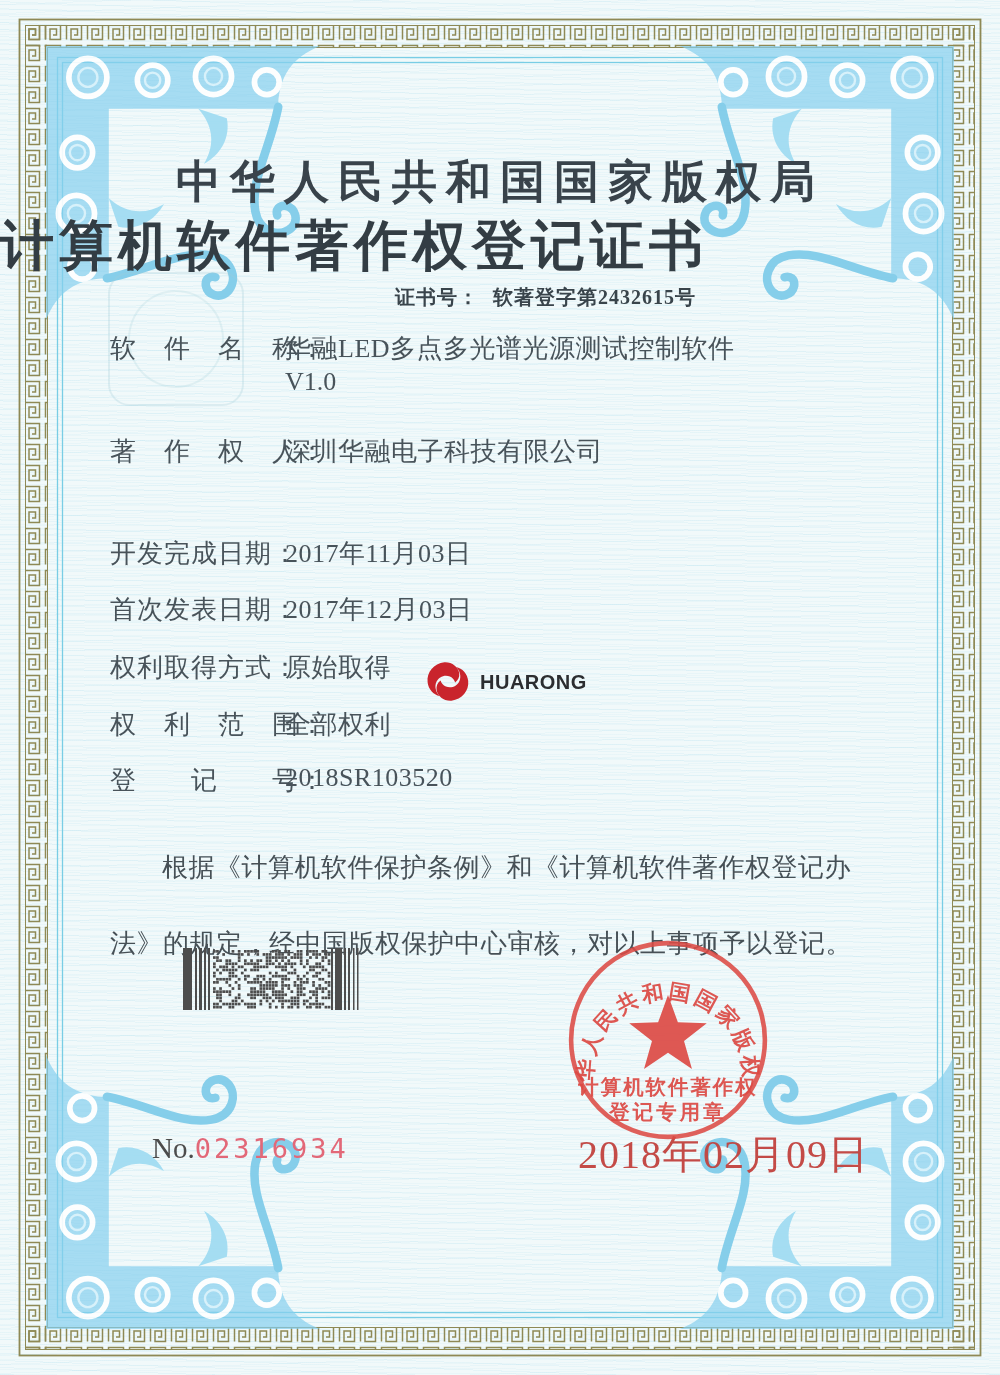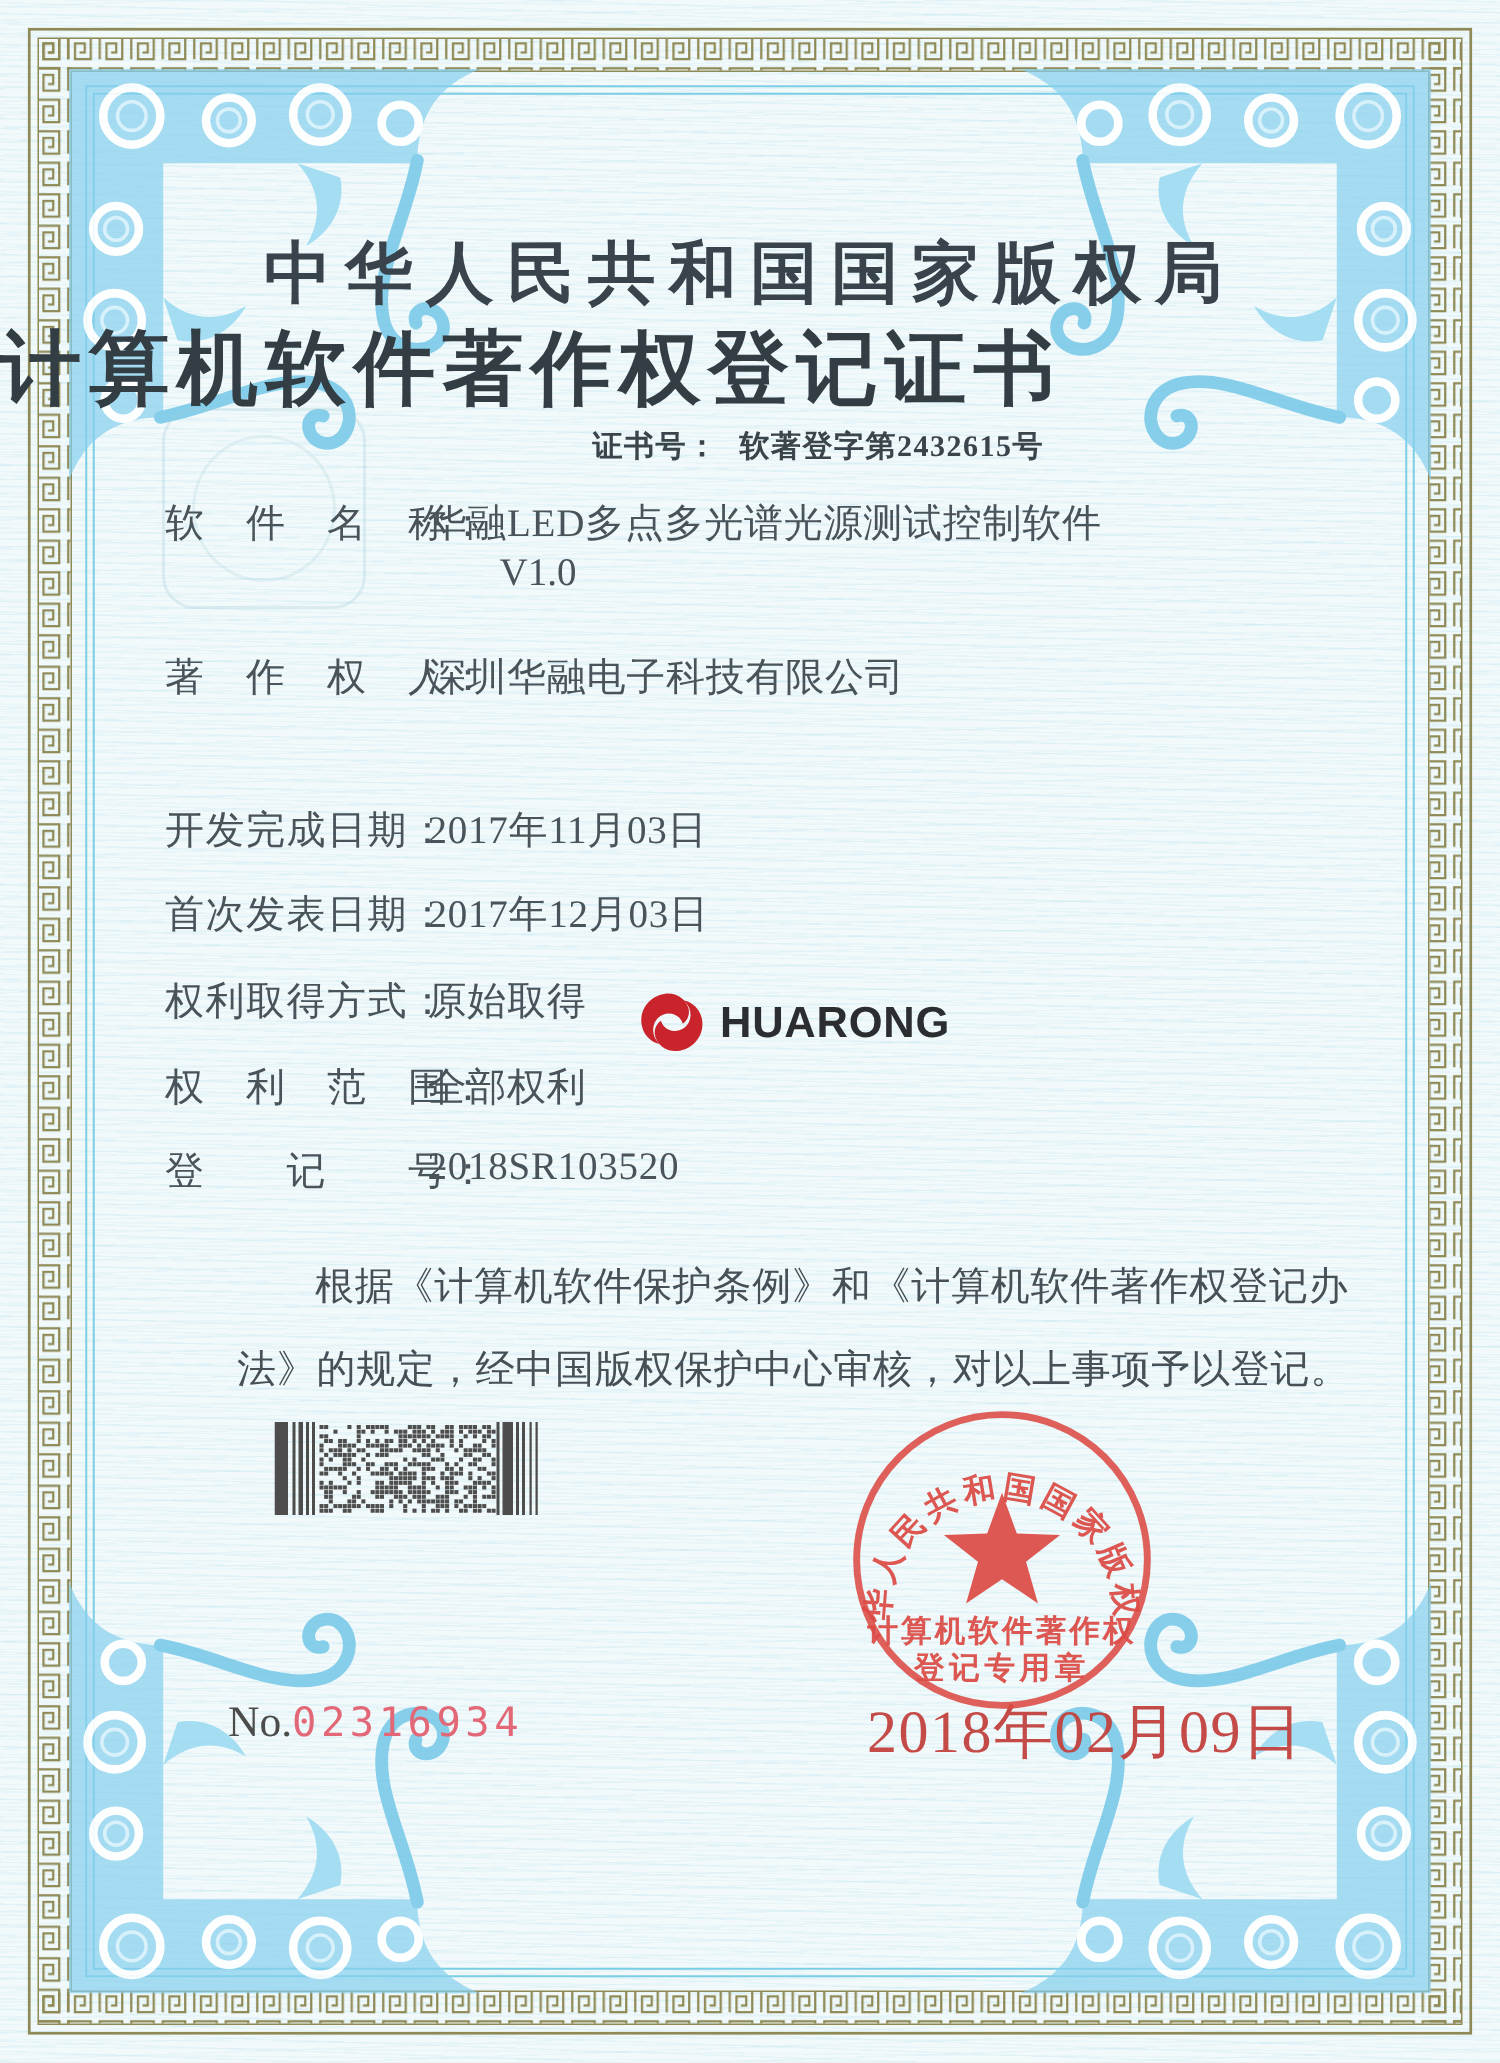--- a/index.html
+++ b/index.html
@@ -37,28 +37,28 @@
     left:108px;top:272px;width:132px;height:130px;border-radius:22px;
     border:2px solid rgba(160,205,215,0.28);
   }
   .watermark::after{
     content:"";position:absolute;left:18px;top:16px;width:92px;height:94px;
     border-radius:50%;border:2px solid rgba(160,205,215,0.22);
   }
   .row{left:110px;width:800px;font-size:26px;color:#48535a;}
   .row .lab{display:inline-block;letter-spacing:1px;}
   .row .val{position:absolute;left:175px;top:0;letter-spacing:0.5px;white-space:nowrap;text-align:right;}
-  .row .val2{position:absolute;left:175px;top:36px;margin-left:48px;}
+  .row .val2{position:absolute;left:175px;top:36px;}
   .statement{
     left:110px;top:830px;width:775px;
-    font-size:26px;line-height:55px;text-indent:2em;color:#465056;letter-spacing:0.5px;margin-left:48px;
+    font-size:26px;line-height:76px;text-indent:2em;color:#465056;letter-spacing:0.5px;
   }
   .logo{left:424px;top:660px;display:flex;align-items:center;gap:8px;}
   .logo-text{font-family:"Liberation Sans","DejaVu Sans",sans-serif;font-weight:800;
-    font-size:29px;color:#2b2d30;letter-spacing:0.5px;text-align:right;}
+    font-size:20px;color:#2b2d30;letter-spacing:0.5px;text-align:right;}
   .barcode{left:183px;top:948px;}
   .seal{left:566px;top:938px;width:204px;height:204px;}
   .seal-date{
     left:578px;top:1127px;font-size:40px;font-weight:normal;color:#c2423e;
     letter-spacing:1px;opacity:0.95;
   }
   .serial{left:152px;top:1132px;font-size:29px;color:#4c4c4c;}
   .serial .num{
     font-family:"DejaVu Sans Mono","Liberation Mono",monospace;
     color:#e26878;font-size:27px;letter-spacing:3px;margin-left:0;

